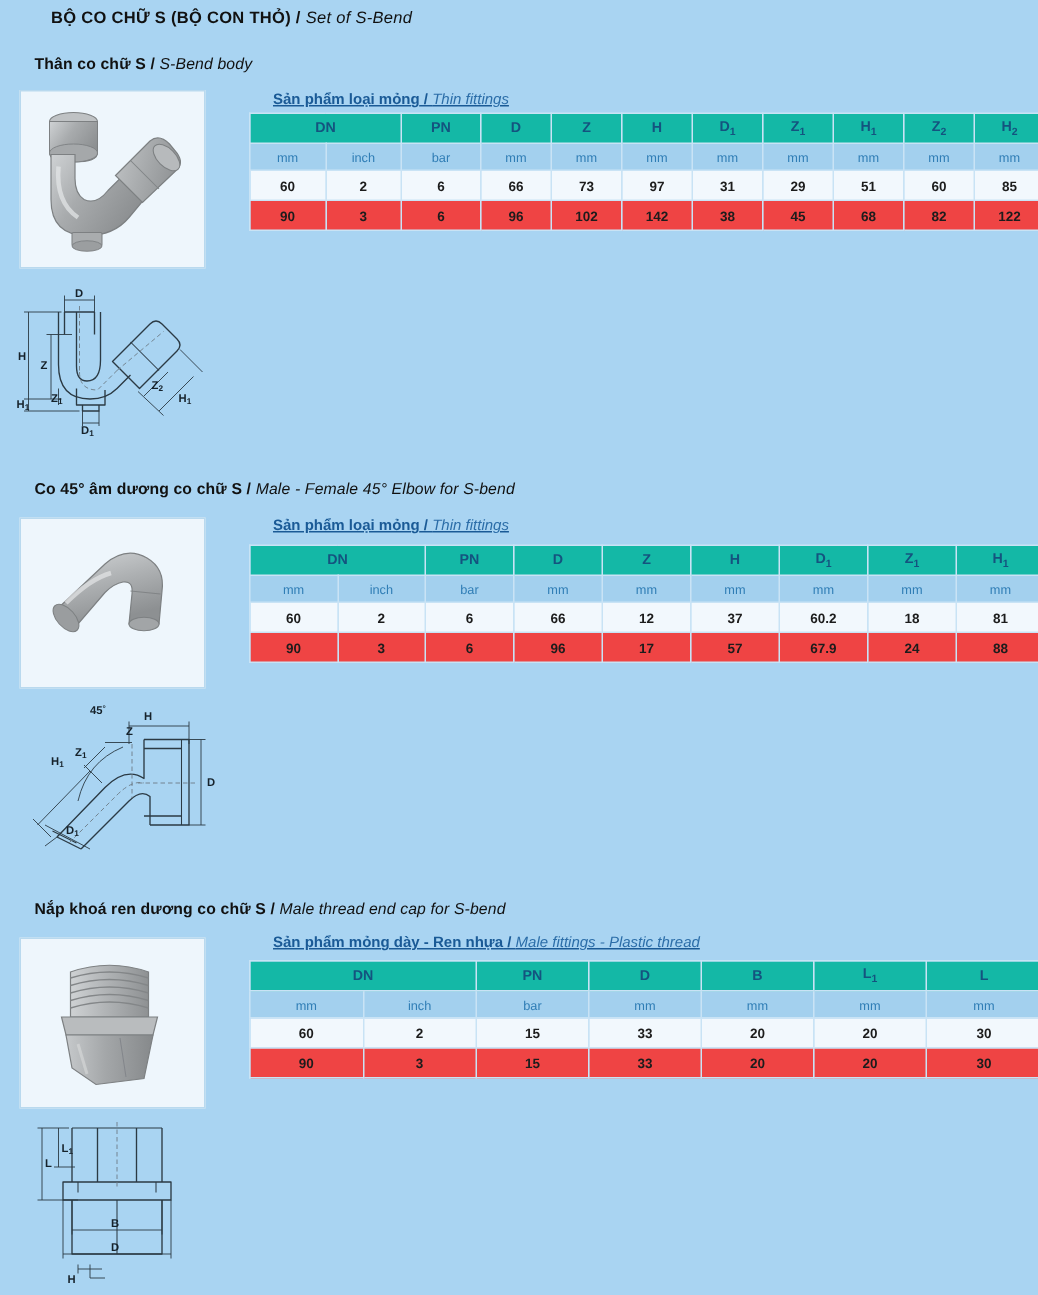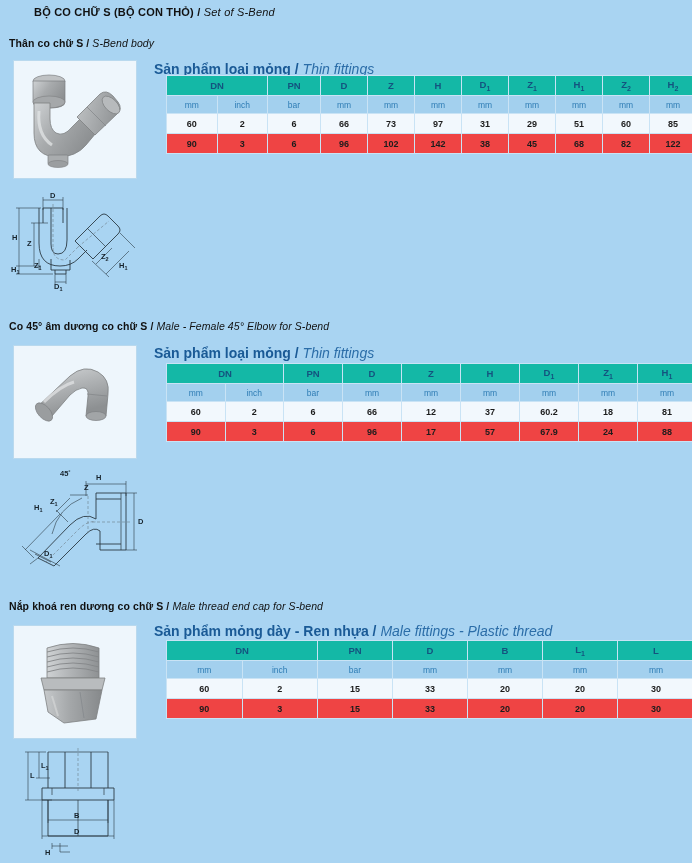--- a/index.html
+++ b/index.html
@@ -24,37 +24,38 @@
     letter-spacing: 0.2px;
     white-space: nowrap;
     padding-left: 21px;
   }
   .page-title .en {
     font-weight: normal;
     font-style: italic;
   }
   .sec-title {
     position: absolute;
-    left: 9px;
+    left: 23px;
     font-size: 10.5px;
     font-weight: bold;
     letter-spacing: 0.1px;
     white-space: nowrap;
   }
   .sec-title .en {
     font-weight: normal;
     font-style: italic;
   }
   .sub-title {
     position: absolute;
-    left: 154px;
-    font-size: 14px;
+    left: 182px;
+    font-size: 10px;
     font-weight: bold;
     color: #1a5a96;
     white-space: nowrap;
+    text-decoration: underline;
   }
   .sub-title .en {
     font-weight: normal;
     font-style: italic;
     color: #2b6da8;
   }
   .photo-panel {
     position: absolute;
     left: 13px;
     background: #eef6fc;

